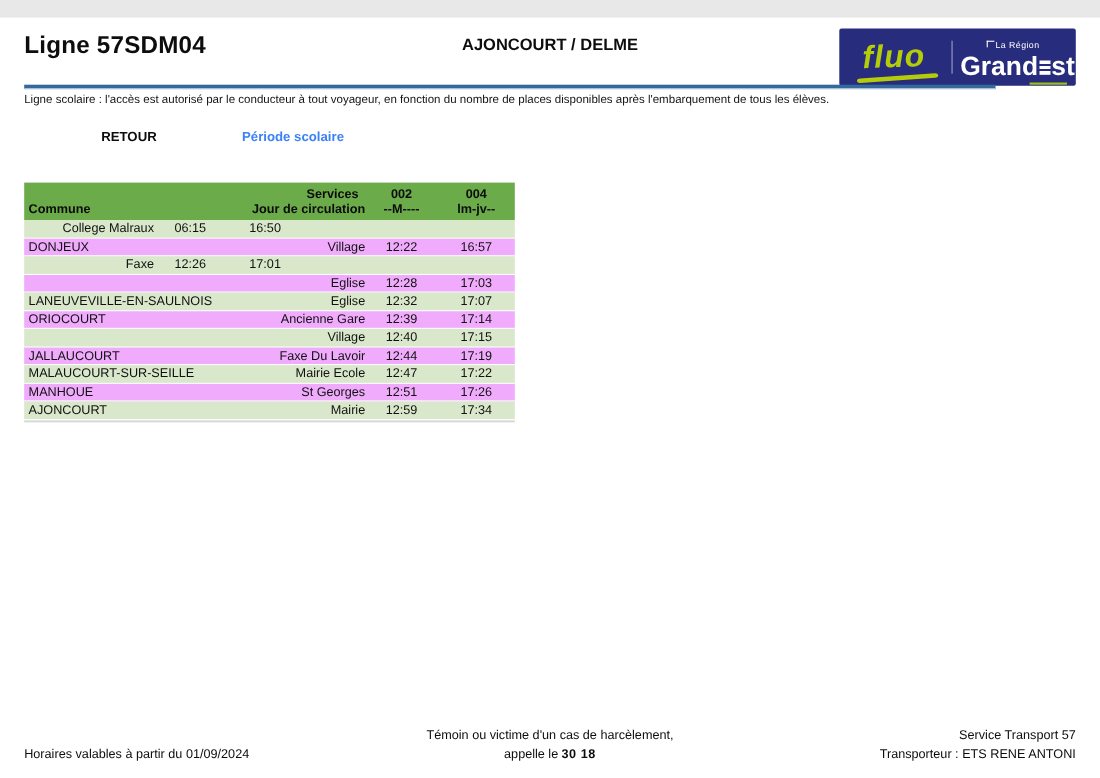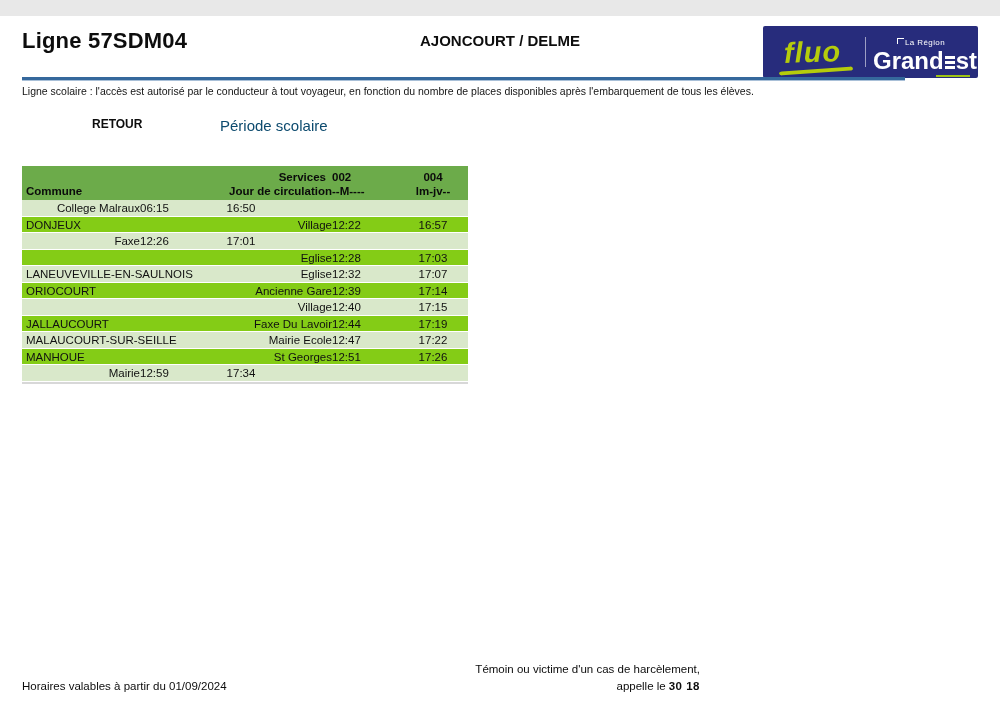--- a/index.html
+++ b/index.html
@@ -73,50 +73,50 @@
   .school-note {
     position:absolute; left:22px; top:69px; width:940px;
     font-size:10.5px; color:#141414;
   }
   .direction-label {
     position:absolute; left:92px; top:101px;
     font-size:12px; font-weight:bold; color:#0d0d0d;
   }
   .period-label {
     position:absolute; left:220px; top:101px;
-    font-size:15px; font-weight:normal; color:#0c4a6e;
+    font-size:12px; font-weight:bold; color:#3b82f6;
   }
 
   
   .timetable {
     position:absolute; left:22px; top:150px; width:446px;
     font-size:11.5px; border-bottom:2px solid #d8d8d8;
   }
   .thead { background:#6cab4a; font-weight:bold; color:#0b0b0b; }
   .hrow { display:flex; height:17px; line-height:17px; }
   .hrow.first { padding-top:3px; }
   .cell { overflow:hidden; white-space:nowrap; }
   .c1 { width:192px; padding-left:4px; text-align:left; }
   .c2 { width:118px; text-align:right; }
-  .c3 { width:66px;  text-align:left; }
+  .c3 { width:66px;  text-align:center; }
   .c4 { width:70px;  text-align:center; }
   .c2.right { text-align:right; padding-right:6px; }
   .trow {
     display:flex; height:16.5px; line-height:16.5px;
-    border-bottom:1px solid #ffffff; background:#84cc16;
+    border-bottom:1px solid #ffffff; background:#f0abfc;
   }
   .trow:nth-child(odd) { background:#d9e8ca; }
 
   
   .footer-validity {
     position:absolute; left:22px; top:664px; font-size:11.5px; color:#0d0d0d;
   }
   .footer-center {
     position:absolute; left:300px; top:645px; width:400px;
-    text-align:right; font-size:11.5px; color:#0d0d0d; line-height:1.5;
+    text-align:center; font-size:11.5px; color:#0d0d0d; line-height:1.5;
   }
   .footer-center b { margin-left:3px; letter-spacing:.5px; }
   .footer-right {
     position:absolute; right:22px; top:645px; width:300px;
     text-align:right; font-size:11.5px; color:#0d0d0d; line-height:1.5;
   }
 </style>
 </head>
 <body>
 
@@ -212,26 +212,31 @@
           <div class="cell c3">12:47</div>
           <div class="cell c4">17:22</div>
         </div>
         <div class="trow">
           <div class="cell c1">MANHOUE</div>
           <div class="cell c2">St Georges</div>
           <div class="cell c3">12:51</div>
           <div class="cell c4">17:26</div>
         </div>
         <div class="trow">
+          <div class="cell c1">AJONCOURT</div>
           <div class="cell c2">Mairie</div>
           <div class="cell c3">12:59</div>
           <div class="cell c4">17:34</div>
         </div>
       </div>
   </div>
 
   <div class="footer-validity">Horaires valables à partir du 01/09/2024</div>
   <div class="footer-center">
     <div>Témoin ou victime d'un cas de harcèlement,</div>
     <div><span>appelle le</span><b>30 18</b></div>
   </div>
+  <div class="footer-right">
+    <div>Service Transport 57</div>
+    <div>Transporteur : ETS RENE ANTONI</div>
+  </div>
 
 </div>
 
 </body></html>

